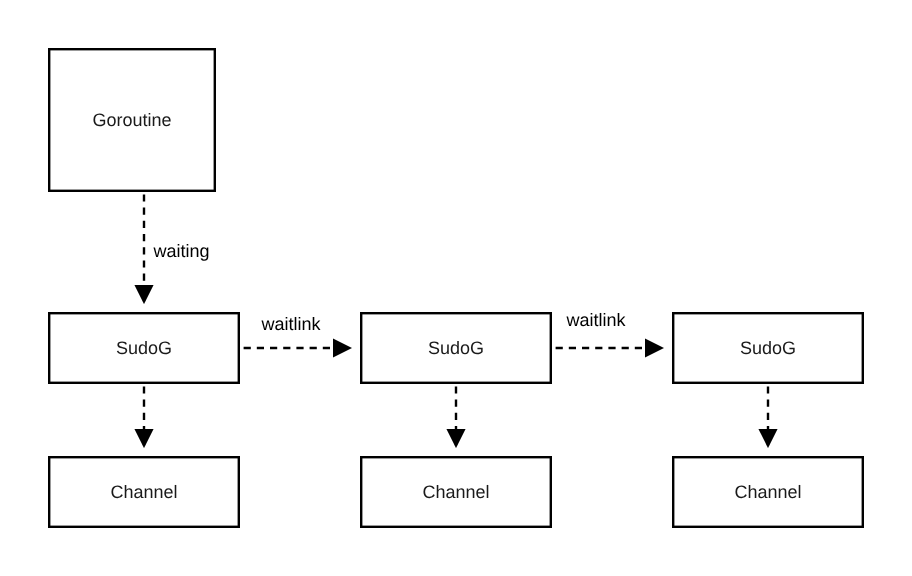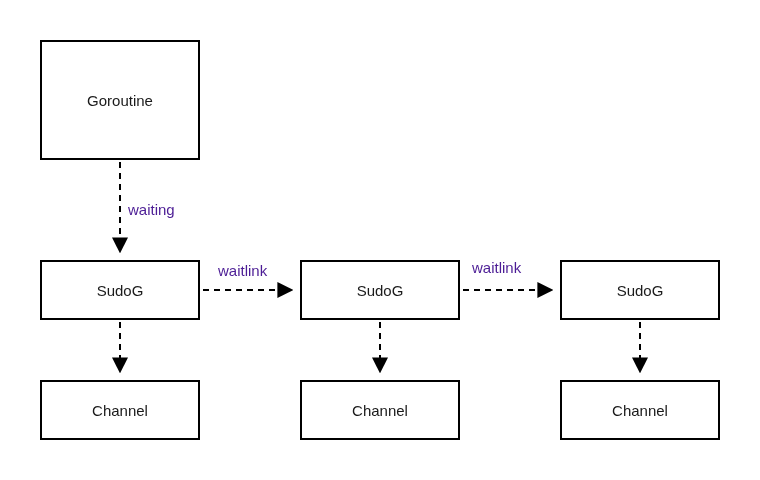--- a/index.html
+++ b/index.html
@@ -26,31 +26,31 @@
     box-sizing: border-box;
     border: 2px solid #000000;
     background: #ffffff;
     display: flex;
     align-items: center;
     justify-content: center;
     font-size: 15px;
     color: #1a1a1a;
     text-align: center;
   }
-  .node-goroutine { left: 40px;  top: 40px;  width: 160px; height: 120px; }
+  .node-goroutine { left: 40px;  top: 40px;  width: 140px; height: 120px; }
   .node-sudog-1   { left: 40px;  top: 260px; width: 160px; height: 60px; }
   .node-sudog-2   { left: 300px; top: 260px; width: 160px; height: 60px; }
   .node-sudog-3   { left: 560px; top: 260px; width: 160px; height: 60px; }
   .node-channel-1 { left: 40px;  top: 380px; width: 160px; height: 60px; }
   .node-channel-2 { left: 300px; top: 380px; width: 160px; height: 60px; }
   .node-channel-3 { left: 560px; top: 380px; width: 160px; height: 60px; }
   .edge-label {
     position: absolute;
     font-size: 15px;
-    color: #4c1d95;
+    color: #000000;
     white-space: nowrap;
     line-height: 18px;
   }
   .lbl-waiting    { left: 128px; top: 201px; }
   .lbl-waitlink-1 { left: 218px; top: 262px; }
   .lbl-waitlink-2 { left: 472px; top: 259px; }
 </style>
 </head>
 <body>
 

